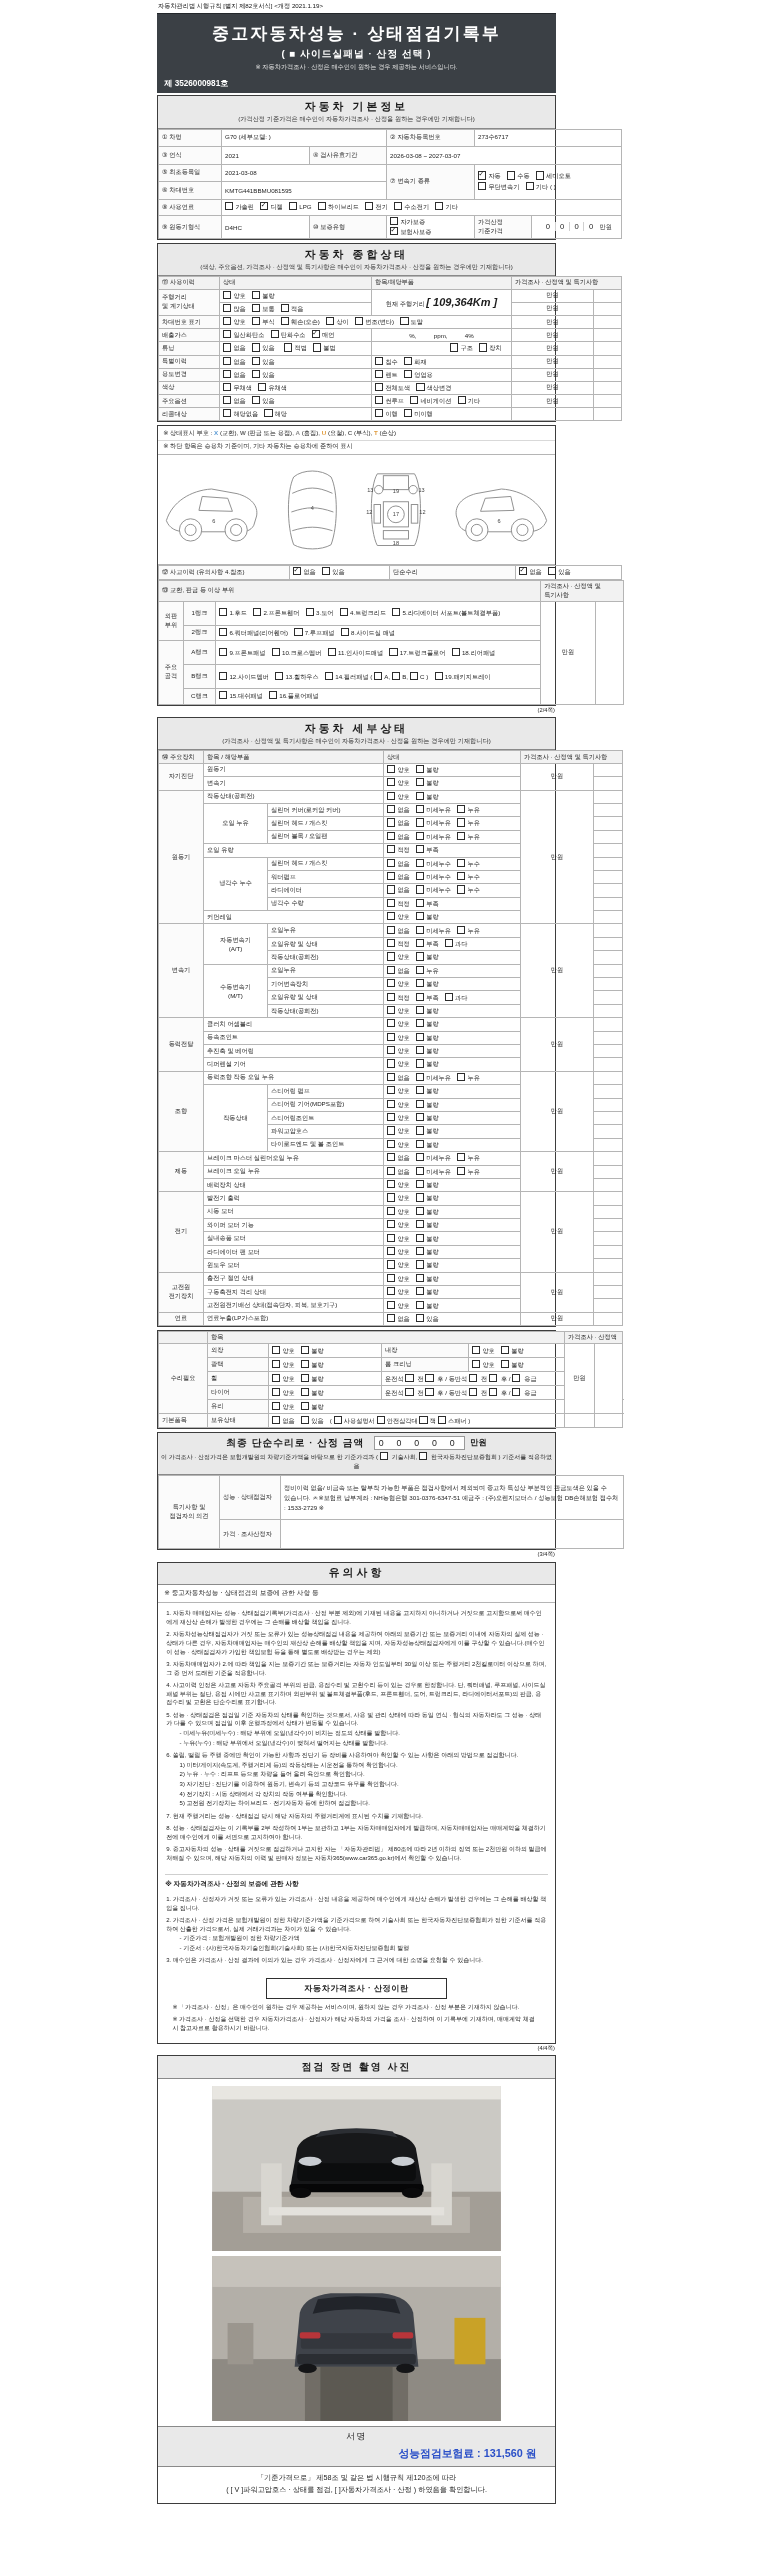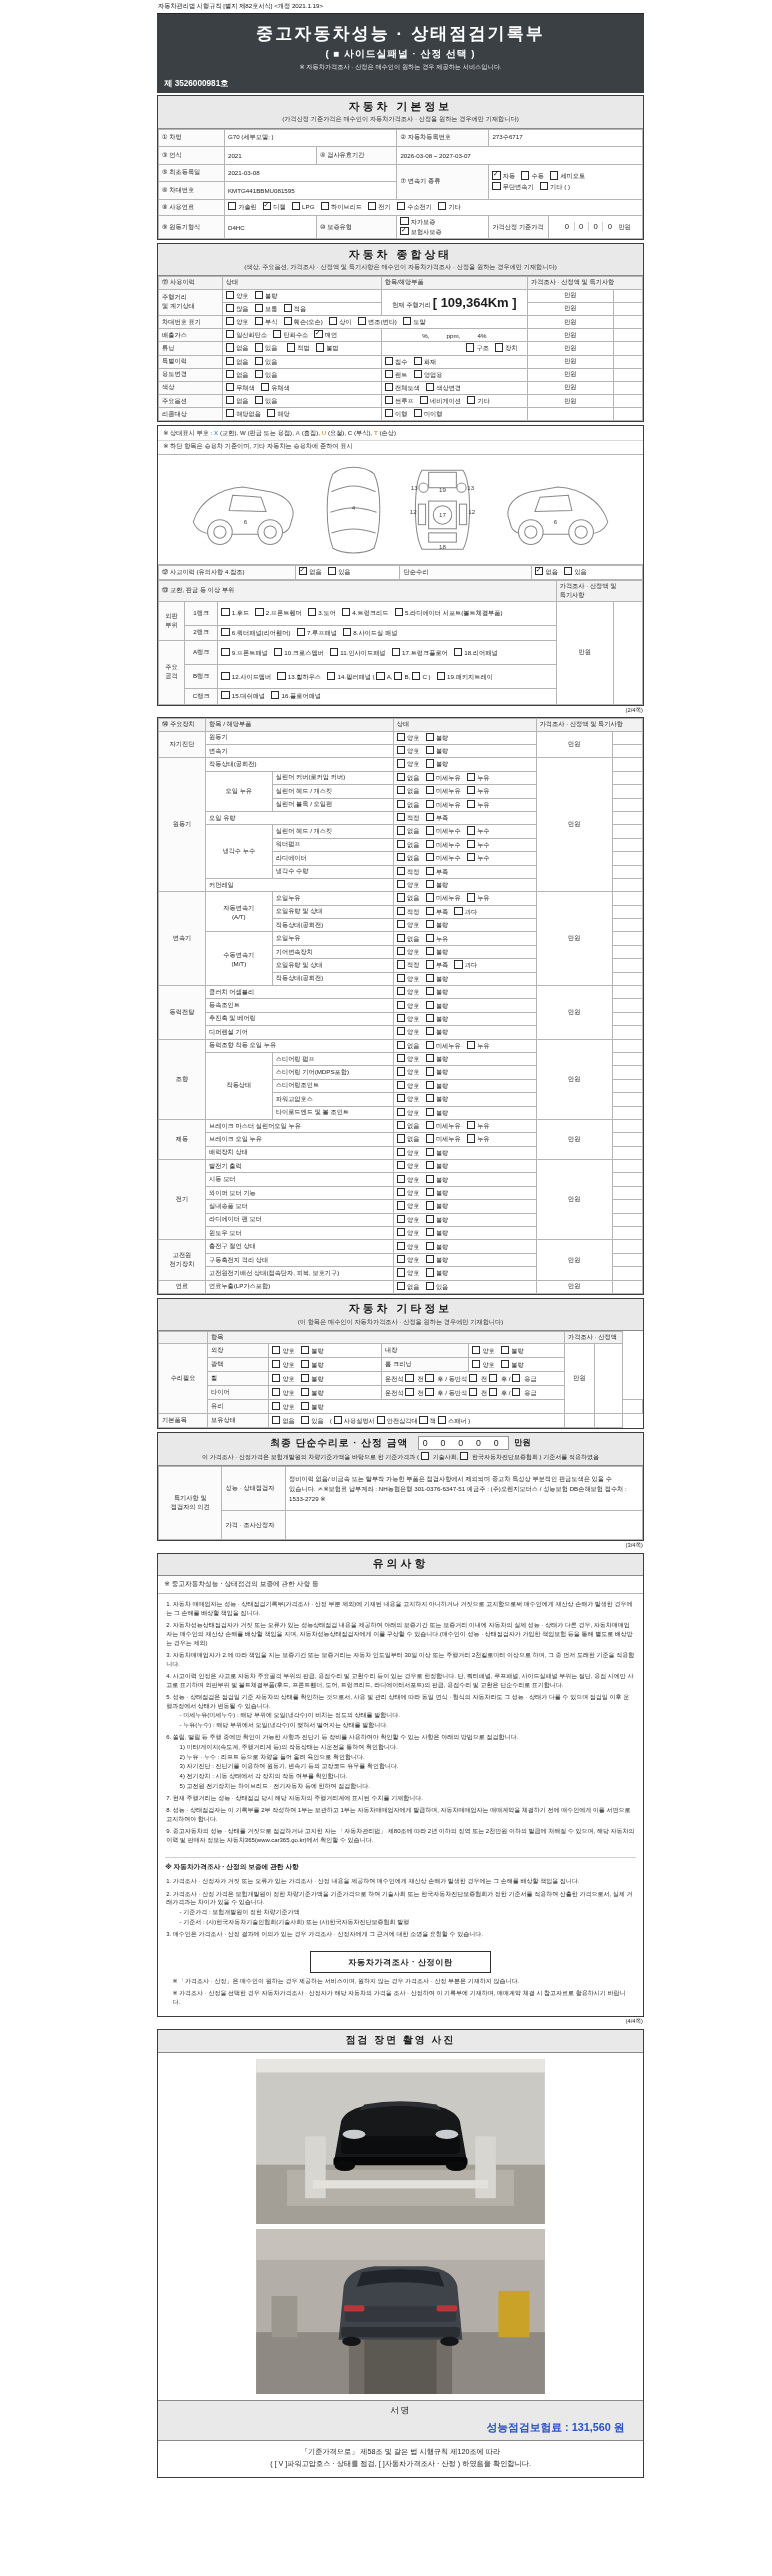--- a/index.html
+++ b/index.html
@@ -1,18 +1,18 @@
 <!DOCTYPE html>
 <html style="font-size:8.2px"><head>
 <meta charset="utf-8">
 <style>
   html,body{margin:0;padding:0;}
   body{width:773px;height:2576px;position:relative;background:#fff;
        font-family:"Liberation Sans","DejaVu Sans",sans-serif;color:#1c1c1c;overflow:hidden;}
-  .page{position:absolute;left:157px;top:0;width:487px;}
+  .page{position:absolute;left:157px;top:0;width:399px;}
   .topnote{font-size:6.2px;color:#111;padding:2.1px 0 1.5px 1px;}
   
   .titleband{background:#3b4045;color:#fff;position:relative;padding:8.2px 0 3.1px;border-top:1.5px solid #23272b;}
   .titleband .t1{text-align:center;font-size:17px;font-weight:bold;letter-spacing:2.1px;}
   .titleband .t2{text-align:center;font-size:9.8px;font-weight:bold;margin-top:3.1px;letter-spacing:1px;}
   .titleband .t3{text-align:center;font-size:6.2px;color:#e3e3e3;margin-top:2.6px;}
   .titleband .docno{font-size:8.2px;font-weight:bold;padding:5.2px 0 1px 7.2px;}
   
   .sec{border:1px solid #3d3d3d;margin-top:2.6px;background:#fff;}
   .band{background:#e9e9e9;text-align:center;padding:3.6px 2.1px 3.1px;border-bottom:0.5px solid #8a8a8a;}
@@ -22,21 +22,21 @@
   td,th{border:0.5px solid #b5b5b5;font-size:6.2px;padding:1px 3.1px;vertical-align:middle;
         word-break:keep-all;overflow:hidden;}
   th{background:#f2f2f2;font-weight:normal;text-align:left;}
   .lab{background:#fbfbfb;}
   .ctr{text-align:center;}
   .rt{text-align:right;}
   .cb{display:inline-block;width:6.2px;height:6.2px;border:1px solid #2d2d2d;background:#fff;
       vertical-align:-1px;margin-right:2.1px;position:relative;}
   .cb.ck:after{content:"\2713";position:absolute;left:-0.5px;top:-2.1px;font-size:6.7px;font-weight:bold;color:#000;}
   .opt{margin-right:6.2px;white-space:nowrap;display:inline-block;}
-  .big{font-size:13px;font-weight:bold;}
+  .big{font-size:11px;font-weight:bold;font-style:italic;}
   .marker{font-size:5.7px;text-align:right;padding:1px 1px 0 0;color:#222;}
   .notes-line{font-size:6.2px;padding:1.5px 5.2px;}
   .diagrams{display:flex;justify-content:center;align-items:center;gap:17.5px;padding:6.2px 0 7.2px;border-bottom:0.5px solid #b5b5b5;}
   .digit{display:inline-block;min-width:13.4px;text-align:center;border-left:0.5px solid #d0d0d0;font-size:7.7px;}
   .digit:first-child{border-left:none;}
   .finalband{background:#e9e9e9;text-align:center;padding:3.1px 2.1px;border-bottom:0.5px solid #8a8a8a;}
   .finalband .f1{font-size:9.8px;font-weight:bold;letter-spacing:1px;}
   .finalband .fd{display:inline-block;background:#fff;border:0.5px solid #9a9a9a;padding:1px 4.1px;margin-left:7.2px;font-size:8.8px;letter-spacing:5.2px;vertical-align:-0.5px;}
   .finalband .fu{font-size:8.2px;font-weight:bold;margin-left:3.1px;}
   .finalband .f2{font-size:6px;margin-top:2.1px;}
@@ -314,20 +314,24 @@
           <tr style="height: 15.5px;">
             <td class="lab ctr">C랭크</td>
             <td><span class="opt"><span class="cb"></span><span>15.대쉬패널</span></span><span class="opt"><span class="cb"></span><span>16.플로어패널</span></span></td>
           </tr>
         </tbody>
       </table>
   </div>
   <div class="marker">(2/4쪽)</div>
 
   <div class="sec">
+    <div class="band">
+      <div class="bt">자동차 세부상태</div>
+      <div class="bs">(가격조사 · 산정액 및 특기사항은 매수인이 자동차가격조사 · 산정을 원하는 경우에만 기재합니다)</div>
+    </div>
     <table id="detailTable">
         <colgroup>
           <col style="width: 45px;">
           <col style="width: 64px;">
           <col style="width: 116px;">
           <col style="width: 137px;">
           <col style="width: 73px;">
           <col style="width: 29px;">
         </colgroup>
         <tbody>
@@ -568,24 +572,20 @@
             <td colspan="2">연료누출(LP가스포함)</td>
             <td><span class="opt"><span class="cb"></span><span>없음</span></span><span class="opt"><span class="cb"></span><span>있음</span></span></td>
             <td class="ctr" rowspan="1">만원</td>
             <td></td>
           </tr>
         </tbody>
       </table>
   </div>
 
   <div class="sec">
-    <div class="band">
-      <div class="bt">자동차 기타정보</div>
-      <div class="bs">(이 항목은 매수인이 자동차가격조사 · 산정을 원하는 경우에만 기재합니다)</div>
-    </div>
     <table id="otherTable">
         <colgroup>
           <col style="width: 49px;">
           <col style="width: 61px;">
           <col style="width: 113px;">
           <col style="width: 87px;">
           <col style="width: 96px;">
           <col style="width: 30px;">
           <col style="width: 28px;">
         </colgroup>

